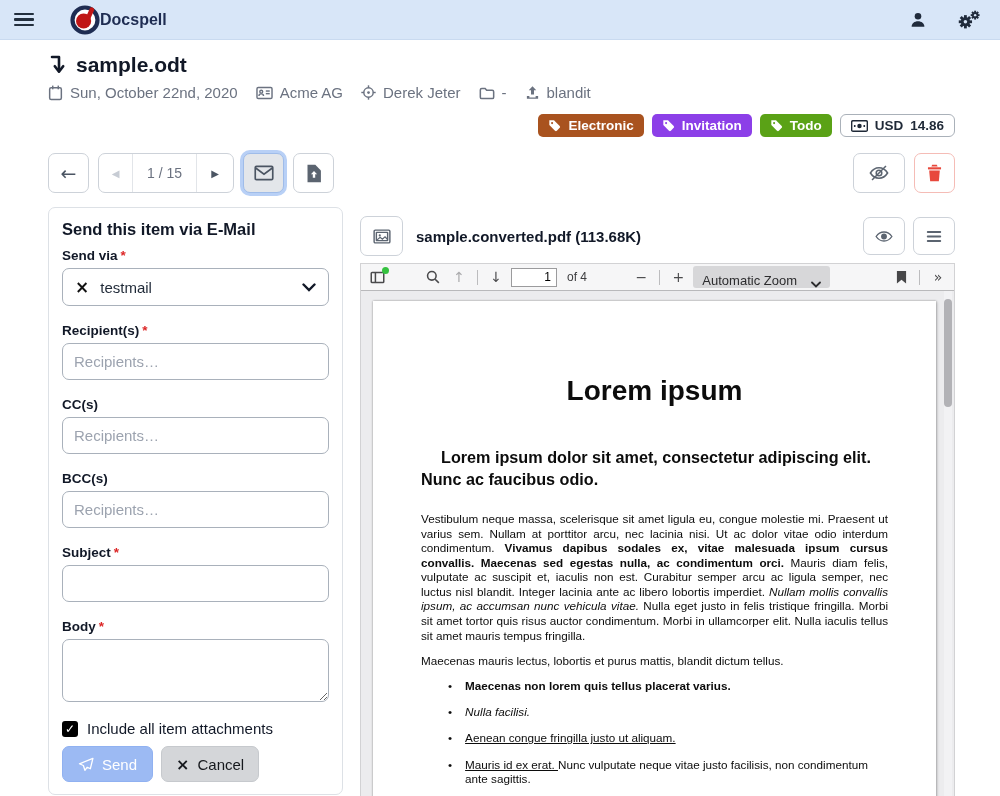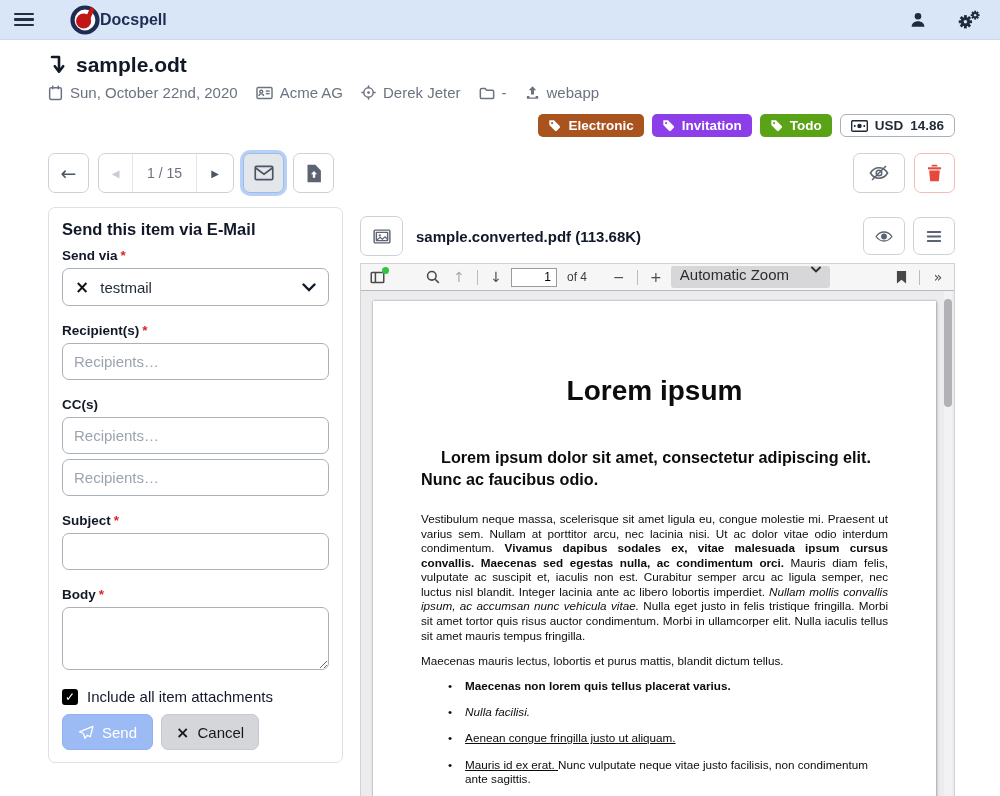--- a/index.html
+++ b/index.html
@@ -86,22 +86,22 @@
 
   .pdf-frame { margin-top:7px; border:1px solid #d2d2d4; }
   .pdfjs-toolbar { height:27px; background:#f6f6f7; border-bottom:1px solid #b9b9bb;
     display:flex; align-items:center; padding:0 5px; gap:4px; color:#3d3d3f; font-size:12px; }
   .ptb-sep { width:1px; height:15px; background:#bcbcbe; margin:0 3px; }
   .ptb-btn { display:inline-flex; align-items:center; justify-content:center; min-width:22px; height:23px;
     cursor:pointer; color:#4a4a4c; }
   .ptb-btn.disabled { color:#ababad; }
   .pageno-input { width:46px; height:19px; border:1px solid #9b9b9d; background:#fff; text-align:right;
     padding-right:5px; font-size:12px; font-family:"Liberation Sans",sans-serif; }
-  .zoom-pill { height:22px; background:#d7d7d9; border-radius:3px; display:inline-flex; align-items:flex-start;
-    gap:22px; padding:0 9px; font-size:15px; cursor:pointer; color:#2c2c2e; }
+  .zoom-pill { height:22px; background:#d7d7d9; border-radius:3px; display:inline-flex; align-items:flex-end;
+    gap:14px; padding:0 9px; font-size:13px; cursor:pointer; color:#2c2c2e; }
   .ptb-glyph { font-family:"DejaVu Sans",sans-serif; font-size:14px; }
 
   .viewer { position:relative; height:516px; background:#ececee; overflow:hidden; }
   .pdf-page { position:absolute; left:12px; top:10px; width:563px; height:900px; background:#fff;
     box-shadow:0 0 2px rgba(0,0,0,.35), 1px 1px 3px rgba(0,0,0,.2); padding:64px 48px 0 48px; }
   .pdf-page, .pdf-page * { font-family:"Liberation Sans", sans-serif; color:#0c0c0c; }
   .pdf-title { text-align:center; font-size:28px; font-weight:bold; margin-top:10px; }
   .pdf-sub { margin-top:40px; font-size:16.2px; font-weight:bold; line-height:1.33; text-indent:20px; }
   .pdf-body { margin-top:22px; font-size:11.7px; line-height:1.245; text-align:justify; }
   .pdf-p2 { margin-top:11px; font-size:11.7px; }
@@ -222,21 +222,21 @@
       </span>
       <span>-</span>
     </span>
     <span class="meta-item">
       <span>
         <svg width="15" height="15" viewBox="0 0 24 24" fill="#6b7280">
           <path d="M12 2l6 6.5h-3.6V15h-4.8V8.5H6z"></path>
           <path d="M3 17.5h4v2.5h10v-2.5h4V22H3z"></path>
         </svg>
       </span>
-      <span>webapp</span>
+      <span>blandit</span>
     </span>
   </div>
 
   <div class="tags-row">
     <span class="tag" id="tag-0" style="background: rgb(169, 83, 31);">
       <span>
         <svg width="13" height="13" viewBox="0 0 20 20" fill="#fff">
           <path d="M2 2h7.2L18 10.8a2 2 0 0 1 0 2.8l-4.4 4.4a2 2 0 0 1-2.8 0L2 9.2z"></path>
           <circle cx="6.3" cy="6.3" r="1.6" fill="#a9531f"></circle>
         </svg>
@@ -348,20 +348,21 @@
         </div>
 
         <div class="f-label">
           <span>Recipient(s)</span><span class="star">*</span>
         </div>
         <input class="f-input" placeholder="Recipients…" style="">
 
         <div class="f-label">CC(s)</div>
         <input class="f-input" placeholder="Recipients…" style="">
 
+        <div class="f-label">BCC(s)</div>
         <input class="f-input" placeholder="Recipients…" style="">
 
         <div class="f-label">
           <span>Subject</span><span class="star">*</span>
         </div>
         <input class="f-input" style="">
 
         <div class="f-label">
           <span>Body</span><span class="star">*</span>
         </div>

